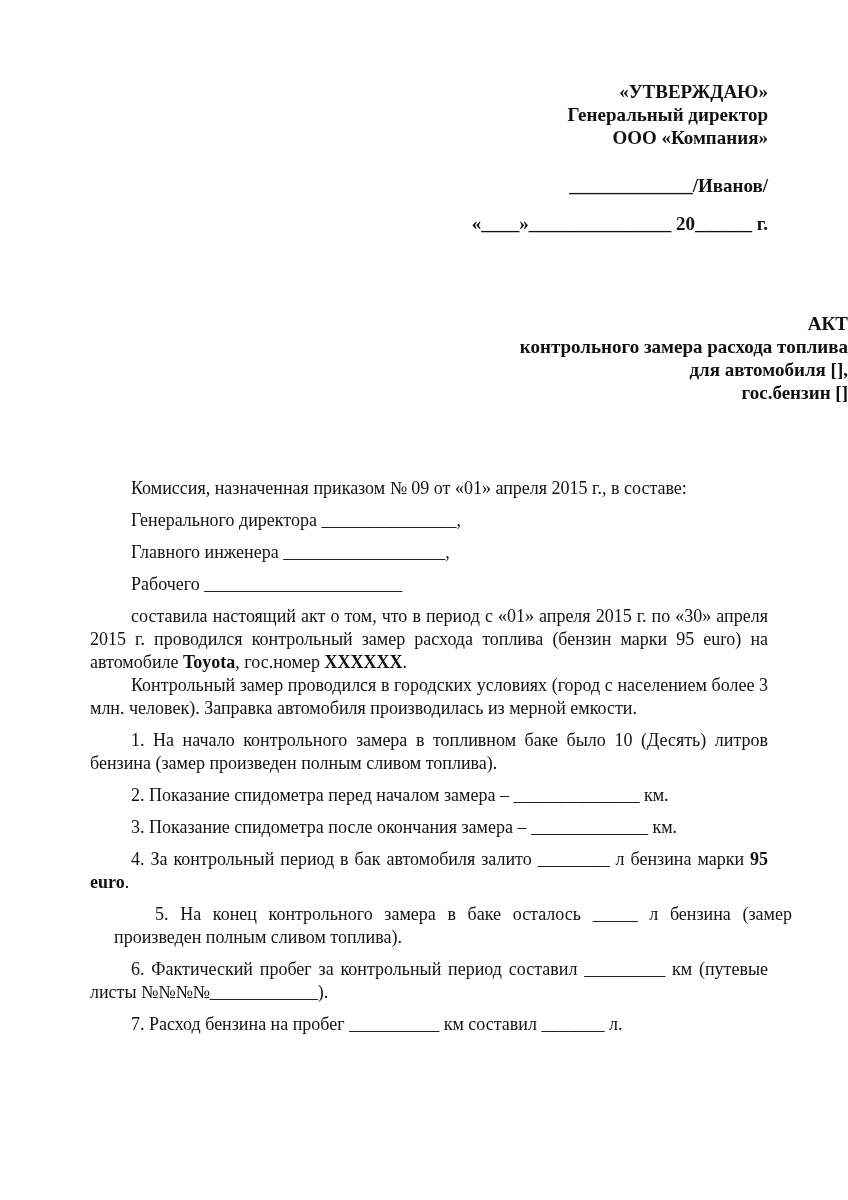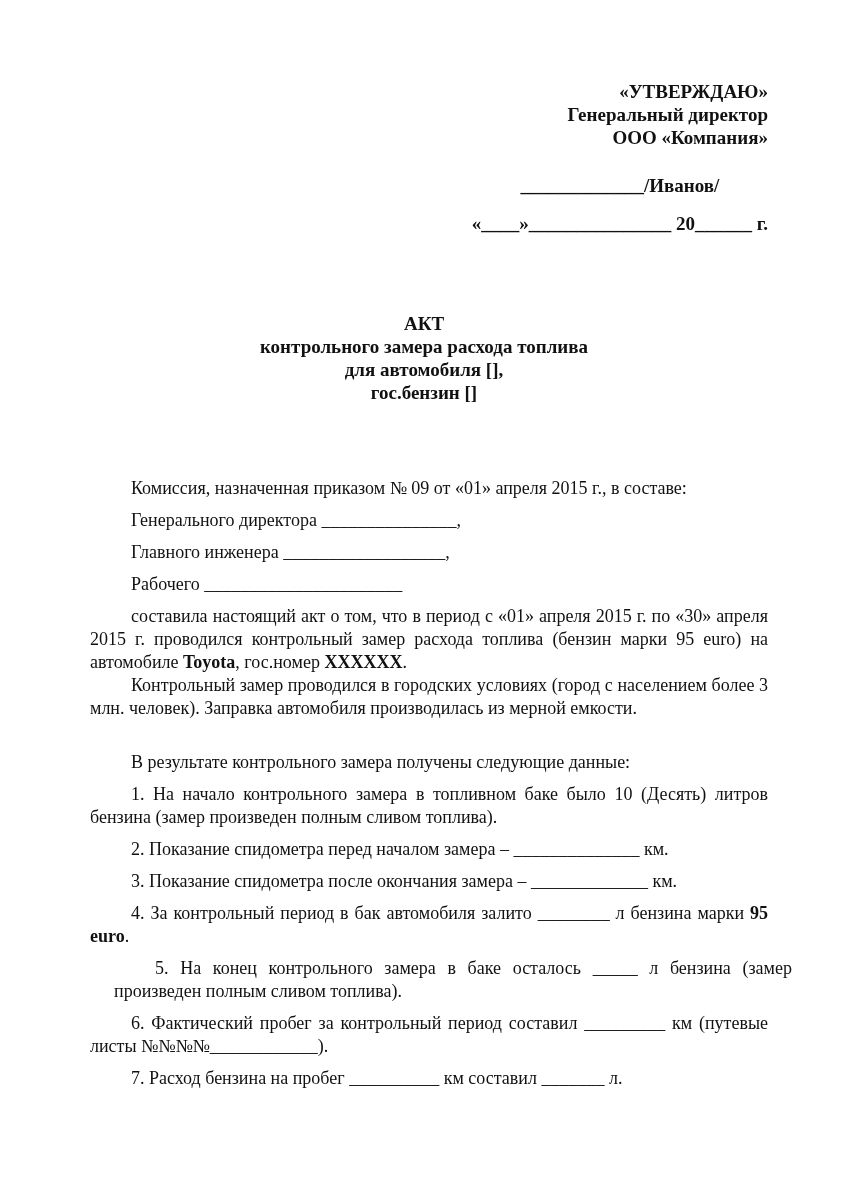--- a/index.html
+++ b/index.html
@@ -5,22 +5,22 @@
   html, body { margin: 0; padding: 0; background: #ffffff; }
   body { width: 848px; height: 1200px; position: relative; overflow: hidden;
          font-family: "Liberation Serif", "DejaVu Serif", serif; color: #111; }
   .page { position: absolute; left: 0; top: 0; width: 848px; height: 1200px; }
   .approve { position: absolute; right: 80px; top: 80px; text-align: right;
              font-weight: bold; font-size: 19px; line-height: 23px; }
   .approve div { white-space: pre; }
   .approve .stamp { }
   .approve .role { margin-bottom: 0; text-align: right; }
   .approve .org { margin-bottom: 25px; }
-  .approve .sign { margin-bottom: 15px; text-align: center; }
-  .title { position: absolute; left: 0; width: 848px; top: 312px; text-align: center;
+  .approve .sign { margin-bottom: 15px; }
+  .title { position: absolute; left: 0; width: 848px; top: 312px; text-align: right;
            font-weight: bold; font-size: 19px; line-height: 23px; }
   .title .u { text-decoration: underline; }
   .body { position: absolute; left: 131px; width: 637px; top: 477px;
           font-size: 18px; line-height: 23px; }
   .line { white-space: pre; }
   .para { text-align: justify; text-indent: 0; }
   .ind { margin-left: -41px; text-indent: 41px; text-align: justify; }
   .b { font-weight: bold; }
   .gap10 { margin-top: 9px; }
   .gap8 { margin-top: 8px; }
@@ -52,21 +52,20 @@
     <div class="line gap10">Рабочего ______________________</div>
 
     <div class="ind gap10" style="text-indent:0; margin-left:-131px; padding-left:0;">
       <div style="margin-left:131px; text-indent:0;"></div>
     </div>
     <div class="gap8" style="margin-left:-131px; width:768px; position:relative;">
       <div style="margin-left:90px; text-indent:41px; text-align:justify; width:678px;"><span>составила настоящий акт о том, что в период с «01» апреля 2015 г. по «30» апреля 2015 г. проводился контрольный замер расхода топлива (бензин марки 95 euro) на автомобиле </span><span class="b">Toyota</span><span>, гос.номер </span><span class="b">XXXXXX</span><span>.</span></div>
       <div style="margin-left:90px; text-indent:41px; text-align:justify; width:678px;">Контрольный замер проводился в городских условиях (город с населением более 3 млн. человек). Заправка автомобиля производилась из мерной емкости.</div>
     </div>
 
-    <div style="margin-top:31px;">В результате контрольного замера получены следующие данные:</div>
     <div style="margin-left:-131px; width:768px;">
       <div class="gap10" style="margin-left:90px; text-indent:41px; text-align:justify; width:678px;">1. На начало контрольного замера в топливном баке было 10 (Десять) литров бензина (замер произведен полным сливом топлива).</div>
       <div class="gap10" style="margin-left:90px; text-indent:41px; width:678px; white-space:pre;">2. Показание спидометра перед началом замера – ______________ км.</div>
       <div class="gap10" style="margin-left:90px; text-indent:41px; width:678px; white-space:pre;">3. Показание спидометра после окончания замера – _____________ км.</div>
       <div class="gap10" style="margin-left:90px; text-indent:41px; text-align:justify; width:678px;"><span>4. За контрольный период в бак автомобиля залито ________ л бензина марки </span><span class="b">95 euro</span><span>.</span></div>
       <div class="gap10" style="margin-left:114px; text-indent:41px; text-align:justify; width:678px;">5. На конец контрольного замера в баке осталось _____ л бензина (замер произведен полным сливом топлива).</div>
       <div class="gap10" style="margin-left:90px; text-indent:41px; text-align:justify; width:678px;">6. Фактический пробег за контрольный период составил _________ км (путевые листы №№№№____________).</div>
       <div class="gap10" style="margin-left:90px; text-indent:41px; width:678px; white-space:pre;">7. Расход бензина на пробег __________ км составил _______ л.</div>
     </div>
   </div>

